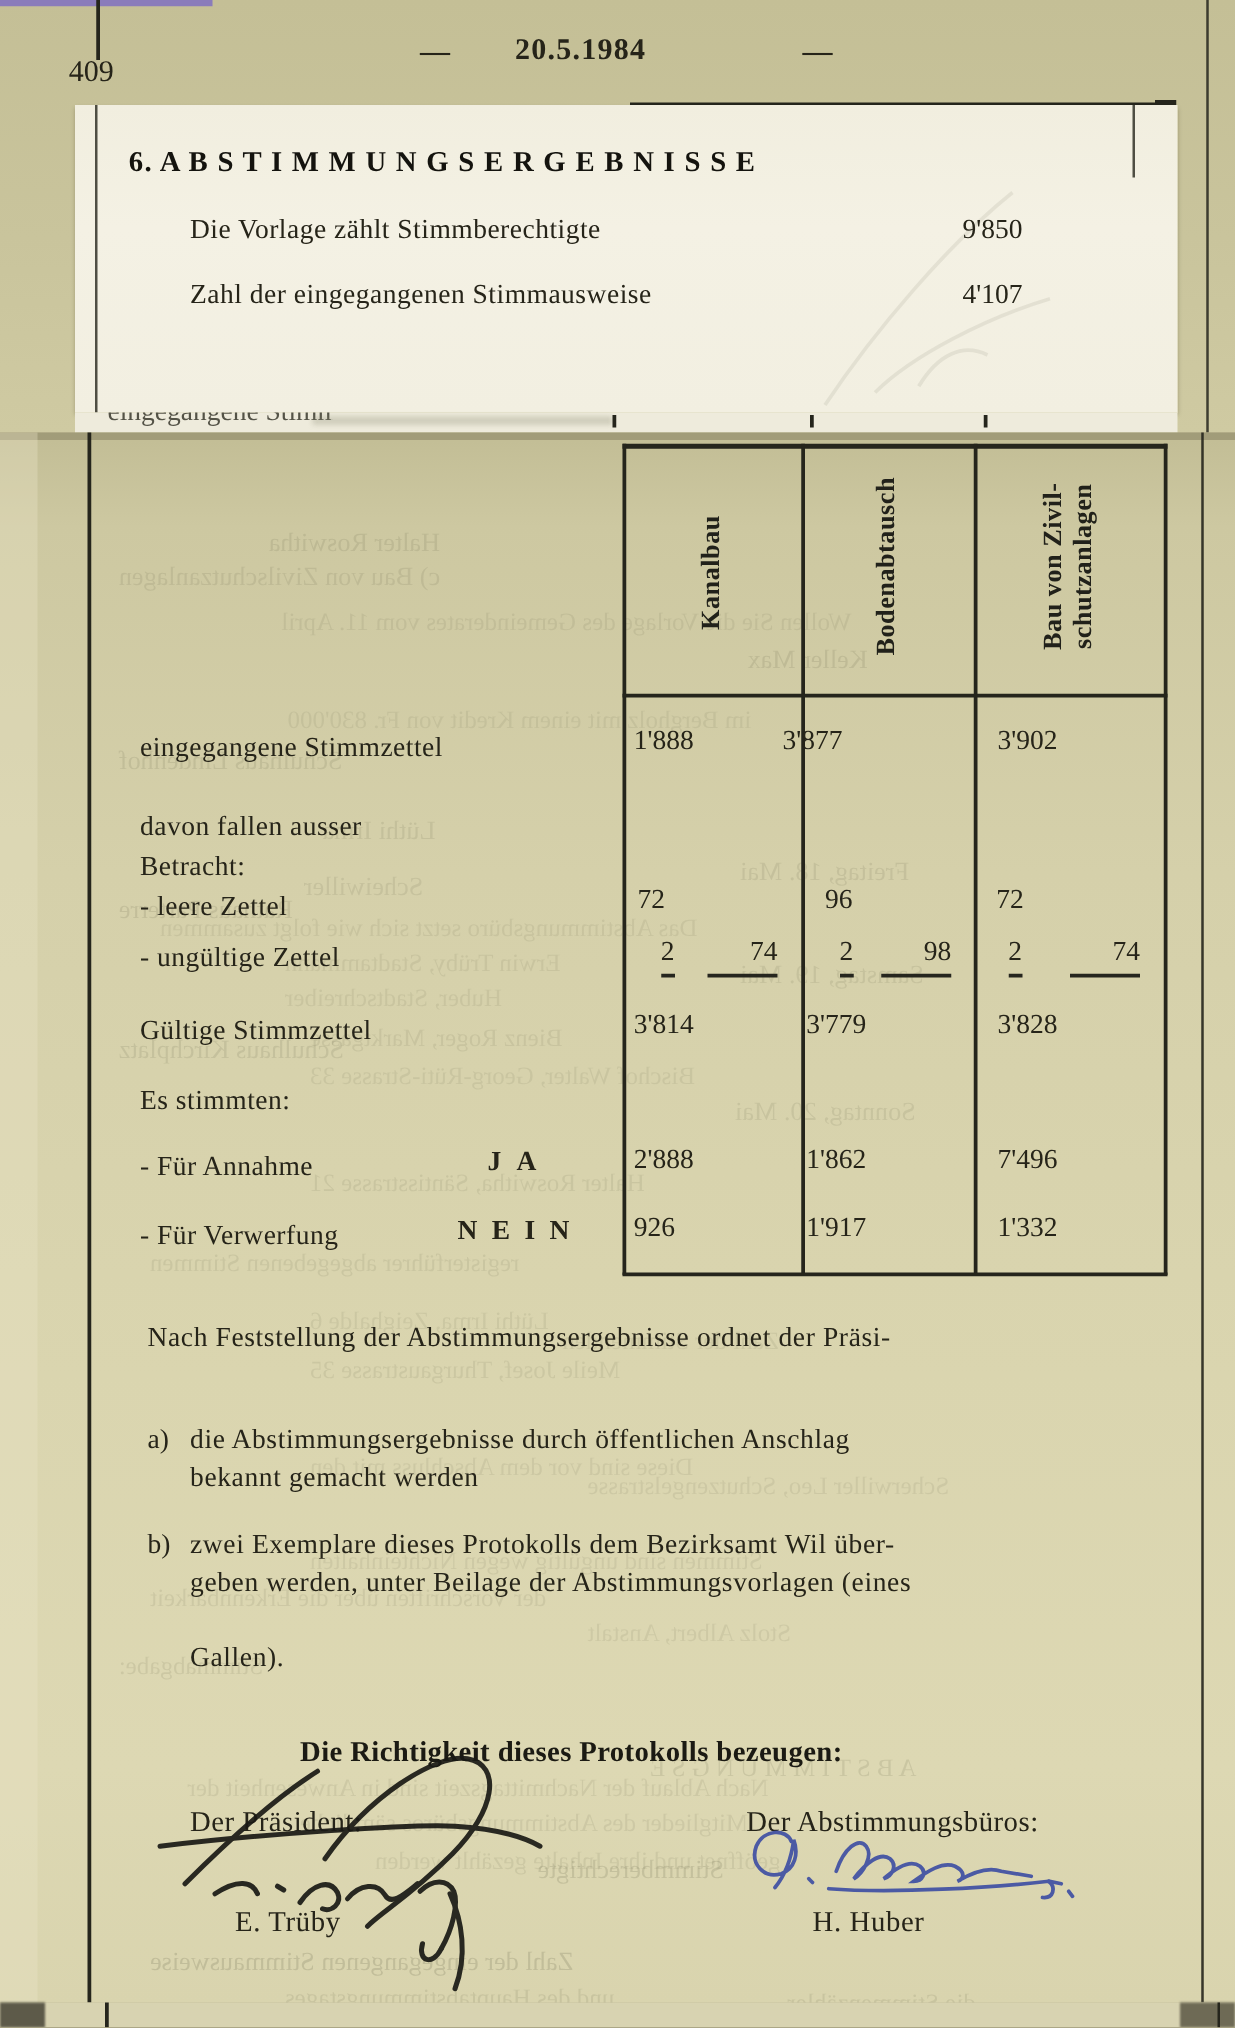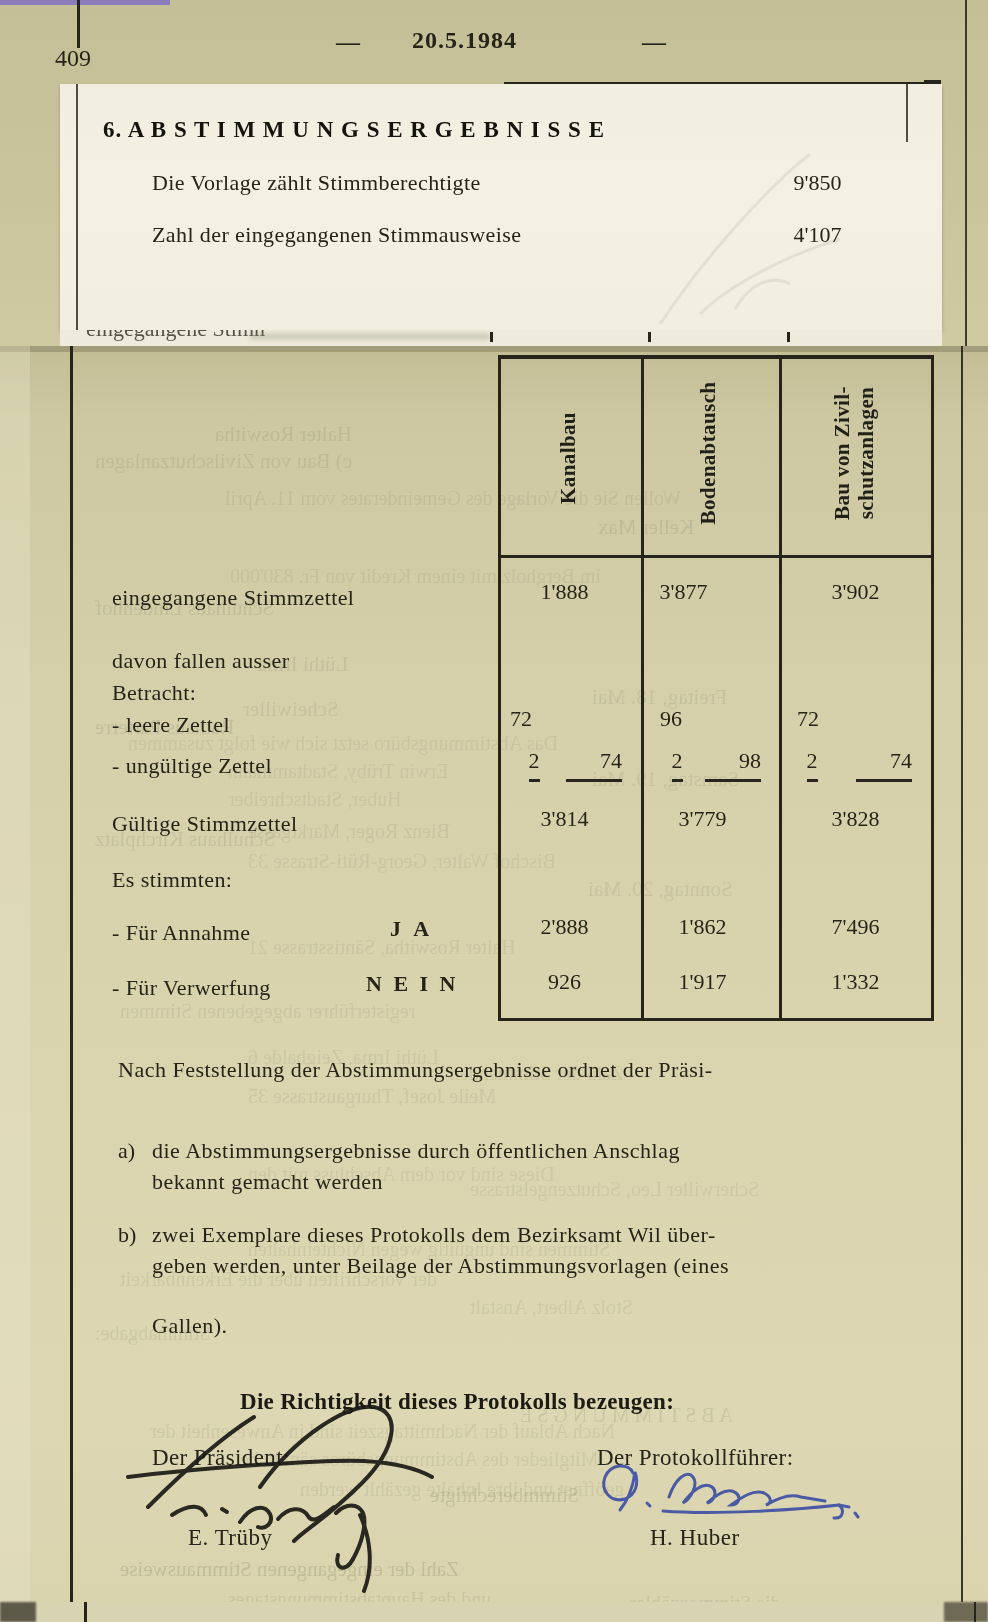--- a/index.html
+++ b/index.html
@@ -2,21 +2,21 @@
 <html><head>
 <meta charset="utf-8">
 <style>
   html,body{margin:0;padding:0;background:#9a9378}
   .page{position:relative;width:988px;height:1622px;overflow:hidden;background:#b7b08d;
         font-family:"Liberation Serif",serif;color:#262419}
   .abs{position:absolute}
   .t{position:absolute;white-space:nowrap;line-height:1.22;color:#262419}
   .b{font-weight:700}.s22{font-size:22px}.s23{font-size:23px}.s24{font-size:24px}
   .vl,.hl{position:absolute;background:#25251c}
-  .right{text-align:center}
+  .right{text-align:left}
   .rot{position:absolute;transform:rotate(-90deg);transform-origin:center;text-align:center;
        font-weight:600;letter-spacing:.4px;font-size:21px;color:#21211a;line-height:1.12}
   .ghost{position:absolute;white-space:nowrap;color:#6e6d51;transform:scaleX(-1);
          filter:blur(.6px);line-height:1.1}
   .u3{display:inline-block;border-bottom:3px solid #26261e;padding-bottom:4px}
   .top-piece{position:absolute;left:0;top:0;width:988px;height:346px;
              background:linear-gradient(180deg,#c4bf96 0%,#c9c49c 55%,#cfcaa2 100%)}
   .white-block{position:absolute;left:60px;top:84px;width:882px;height:246px;
                background:linear-gradient(180deg,#f1eedf 0%,#f4f1e4 40%,#f2efe1 100%);
                box-shadow:0 2px 3px rgba(80,75,50,.35)}
@@ -178,21 +178,21 @@
   <div class="t s22" style="left:152px;top:1138px;letter-spacing:.5px">die Abstimmungsergebnisse durch öffentlichen Anschlag</div>
   <div class="t s22" style="left:152px;top:1169px;letter-spacing:.5px">bekannt gemacht werden</div>
 
   <div class="t s22" style="left:118px;top:1222px">b)</div>
   <div class="t s22" style="left:152px;top:1222px;letter-spacing:.5px">zwei Exemplare dieses Protokolls dem Bezirksamt Wil über-</div>
   <div class="t s22" style="left:152px;top:1253px;letter-spacing:.5px">geben werden, unter Beilage der Abstimmungsvorlagen (eines</div>
   <div class="t s22" style="left:152px;top:1313px;letter-spacing:.5px">Gallen).</div>
 
   <div class="t s23 b" style="left:240px;top:1388px;letter-spacing:.3px;color:#1b1a13">Die Richtigkeit dieses Protokolls bezeugen:</div>
   <div class="t s23" style="left:152px;top:1444px;letter-spacing:.4px">Der Präsident:</div>
-  <div class="t s23" style="left:597px;top:1444px;letter-spacing:.4px">Der Protokollführer:</div>
+  <div class="t s23" style="left:597px;top:1444px;letter-spacing:.4px">Der Abstimmungsbüros:</div>
   <div class="t s23" style="left:188px;top:1524px;letter-spacing:.5px">E. Trüby</div>
   <div class="t s23" style="left:650px;top:1524px;letter-spacing:.5px">H. Huber</div>
 
   <svg class="abs" style="left:110px;top:1395px" width="360" height="200" viewBox="0 0 360 200">
     <g fill="none" stroke="#1a1a15" stroke-width="4" stroke-linecap="round" opacity=".92">
       <path d="M38,112 C70,80 112,42 144,22"></path>
       <path d="M150,92 C185,42 238,8 264,12 C292,17 286,54 252,88 C218,122 196,134 184,146"></path>
       <path d="M18,82 C100,72 222,64 254,66 C286,68 308,74 322,82"></path>
       <path d="M62,120 C80,108 92,110 96,120"></path>
       <path d="M112,114 l5,3"></path>

